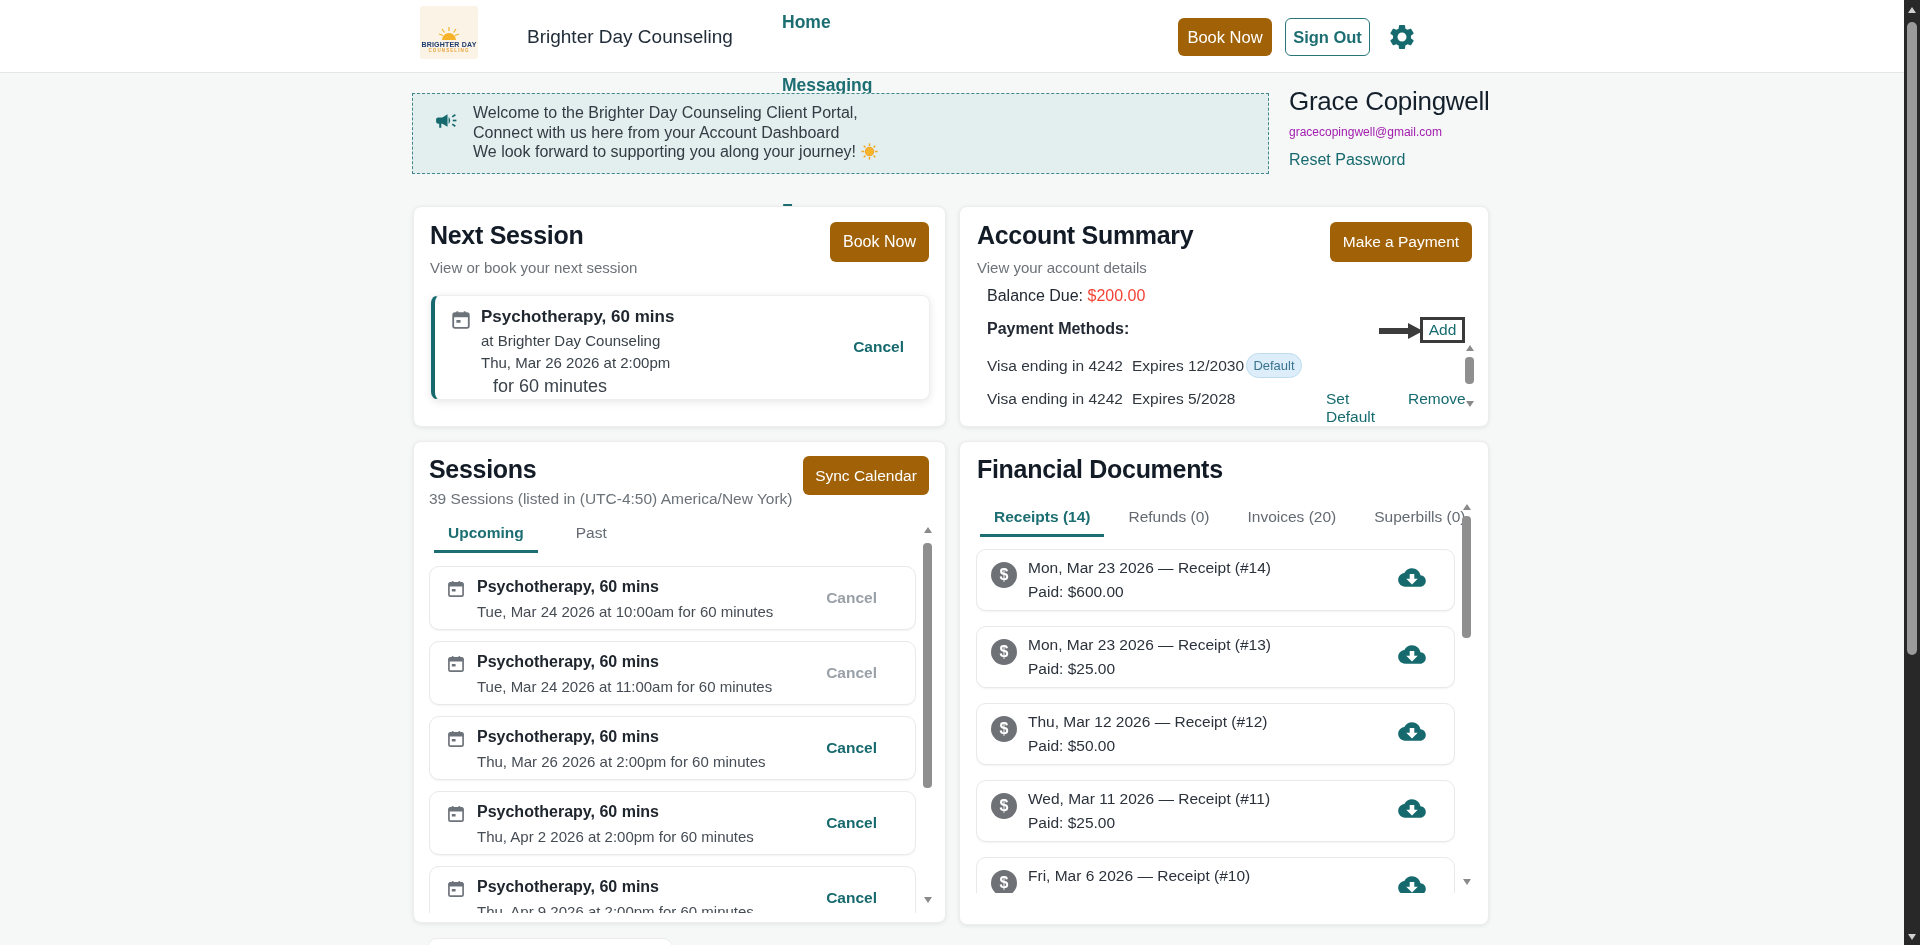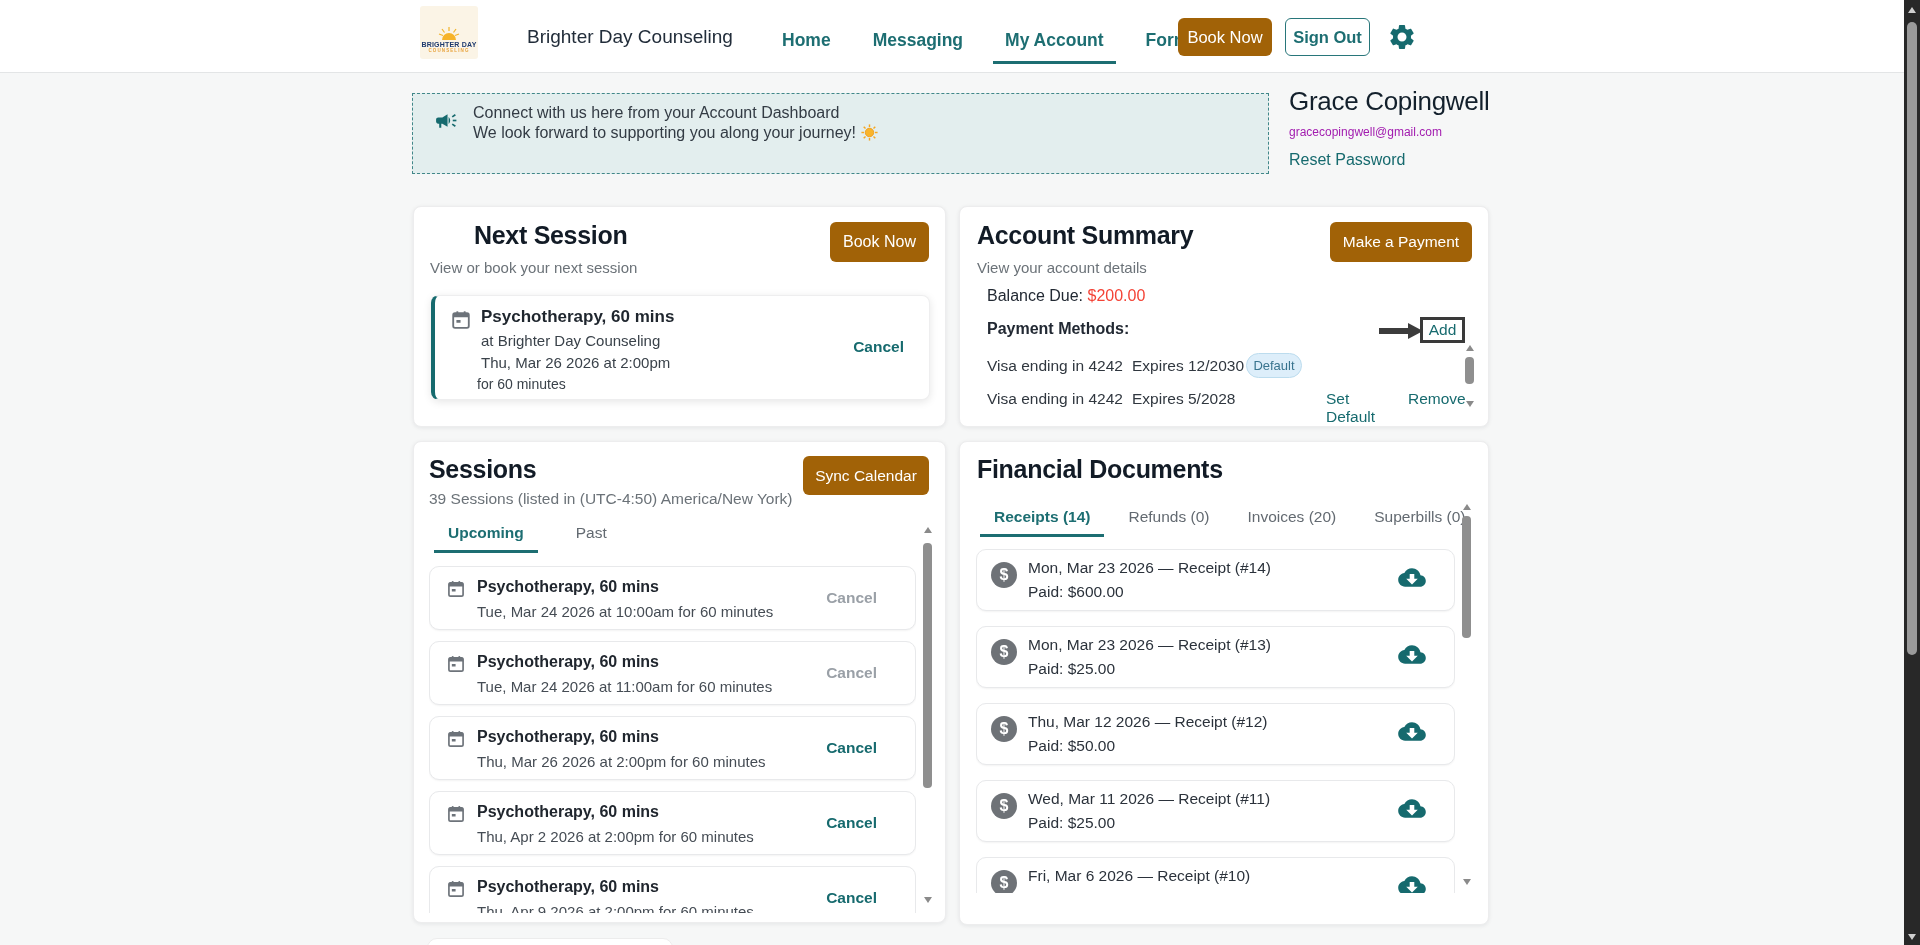--- a/index.html
+++ b/index.html
@@ -12,21 +12,21 @@
   }
   
   #nav { position:absolute; left:0; top:0; width:1904px; height:73px; background:#fff; border-bottom:1px solid #e3e5e6; }
   #logo { position:absolute; left:420px; top:6px; width:58px; height:53px; background:#fbf4e6; border-radius:3px;
           display:flex; flex-direction:column; align-items:center; justify-content:flex-end; padding-bottom:5px; }
   #logo .sun { margin-bottom:1px; }
   #logo .l1 { font-size:7px; font-weight:700; color:#1e3a6e; letter-spacing:.2px; line-height:7px; }
   #logo .l2 { font-size:4.5px; font-weight:700; color:#e8a33d; letter-spacing:1.1px; line-height:6px; }
   #brand { position:absolute; left:527px; top:0; height:73px; display:flex; align-items:center;
            font-size:19px; font-weight:500; color:#222d3a; }
-  #navlinks { position:absolute; left:782px; top:4px; height:73px; display:flex; gap:42px; }
+  #navlinks { position:absolute; left:782px; top:12px; height:73px; display:flex; gap:42px;flex-direction:column; }
   .nav-item { position:relative; display:flex; align-items:center; height:100%; color:#1d6e72;
               font-weight:700; font-size:17.5px; cursor:pointer; }
   .nav-item.active::after { content:""; position:absolute; left:-12px; right:-12px; bottom:13px; height:3px; background:#1d6e72; }
   .btn { display:flex; align-items:center; justify-content:center; background:#a16207; color:#fff;
          font-weight:400; border-radius:6px; cursor:pointer; }
   #btn-book-nav { position:absolute; left:1178px; top:18px; width:94px; height:38px; font-size:16.5px; }
   #btn-signout  { position:absolute; left:1285px; top:18px; width:85px; height:38px; background:#fff;
                   color:#1d6e72; border:1px solid #28767a; font-size:16.5px; display:flex; align-items:center; justify-content:center;
                   font-weight:700; border-radius:6px; cursor:pointer; }
   #gear { position:absolute; left:1387px; top:22px; width:30px; height:30px; cursor:pointer; }
@@ -59,21 +59,21 @@
   #card-financial { left:959px; top:441px; width:530px; height:484px; }
   
   #btn-book-card { position:absolute; right:16px; top:15px; width:99px; height:40px; font-size:16px; }
   #ns-item { position:absolute; left:17px; top:88px; width:499px; height:105px; background:#fff;
              border:1px solid #eeeeef; border-left:4px solid #166a6e; border-radius:8px;
              box-shadow:0 2px 8px rgba(0,0,0,.10); }
   #ns-item .cal { position:absolute; left:15px; top:13px; }
   #ns-item .t { position:absolute; left:46px; top:11px; font-size:17px; font-weight:700; color:#1f262e; }
   #ns-item .d1 { position:absolute; left:46px; top:36px; font-size:15px; color:#3a424a; }
   #ns-item .d2 { position:absolute; left:46px; top:58px; font-size:15px; color:#3a424a; }
-  #ns-item .d3 { position:absolute; left:42px; top:80px; font-size:14px; color:#3a424a; }
+  #ns-item .d3 { position:absolute; left:58px; top:80px; font-size:18px; color:#3a424a; }
   #ns-item .cancel { position:absolute; right:25px; top:42px; font-size:15.5px; }
   
   #btn-payment { position:absolute; right:16px; top:15px; width:142px; height:40px; font-size:15.5px; }
   #as-balance { position:absolute; left:27px; top:80px; font-size:16px; color:#222933; }
   #as-balance .val { color:#f44336; }
   #as-pm-label { position:absolute; left:27px; top:113px; font-size:16px; color:#222933;font-weight:bold; }
   #as-arrow { position:absolute; left:419px; top:116px; }
   #as-addbox { position:absolute; left:460px; top:110px; width:45px; height:26px; border:3px solid #3a3a3a;
                display:flex; align-items:center; justify-content:center; background:#fff; }
   #as-addbox span { font-size:15.5px; color:#166a6e; cursor:pointer; }
@@ -159,20 +159,21 @@
 <div id="banner">
   <svg class="mega" width="25" height="25" viewBox="0 0 24 24">
     <path fill="#166a6e" d="M4 9c-1.1 0-2 .9-2 2v2c0 1.1.9 2 2 2h1v4h2v-4h1l5 3V6L8 9H4zm11.5 3c0-1.33-.58-2.53-1.5-3.35v6.69c.92-.81 1.5-2.01 1.5-3.34z"></path>
     <g stroke="#166a6e" stroke-width="1.6" fill="none">
         <path d="M17.5 8.5l3-2"></path>
         <path d="M17.5 15.5l3 2"></path>
         <path d="M18 12h3.5"></path>
       </g>
   </svg>
   <div class="txt">
+    <div>Welcome to the Brighter Day Counseling Client Portal,</div>
     <div>Connect with us here from your Account Dashboard</div>
     <div><span>We look forward to supporting you along your journey!</span><span class="sun-inline"><svg width="17" height="17" viewBox="0 0 20 20">
             <g stroke="#f5a722" stroke-width="1.7">
               <line x1="10" y1="0.5" x2="10" y2="3.5"></line>
               <line x1="10" y1="16.5" x2="10" y2="19.5"></line>
               <line x1="0.5" y1="10" x2="3.5" y2="10"></line>
               <line x1="16.5" y1="10" x2="19.5" y2="10"></line>
               <line x1="3.2" y1="3.2" x2="5.3" y2="5.3"></line>
               <line x1="14.7" y1="14.7" x2="16.8" y2="16.8"></line>
               <line x1="3.2" y1="16.8" x2="5.3" y2="14.7"></line>
@@ -183,21 +184,21 @@
   </div>
 </div>
 
 <div id="profile">
   <div class="name">Grace Copingwell</div>
   <div class="email">gracecopingwell@gmail.com</div>
   <div class="reset">Reset Password</div>
 </div>
 
 <div id="card-next" class="card">
-  <div class="card-title" style="left:16px; top:14px;margin-left:44px;">Next Session</div>
+  <div class="card-title" style="left:16px; top:14px;">Next Session</div>
   <div class="card-sub" style="left:16px; top:52px;">View or book your next session</div>
   <div id="btn-book-card" class="btn">Book Now</div>
   <div id="ns-item">
     <svg class="cal" width="22" height="22" viewBox="0 0 24 24">
       <rect x="3.5" y="4.5" width="17" height="16" rx="2" fill="none" stroke="#6d737a" stroke-width="2"></rect>
       <rect x="3.5" y="4.5" width="17" height="4.5" fill="#6d737a"></rect>
       <rect x="7" y="12" width="4.5" height="3" fill="#6d737a"></rect>
       <line x1="8" y1="2.5" x2="8" y2="6" stroke="#6d737a" stroke-width="2"></line>
         <line x1="16" y1="2.5" x2="16" y2="6" stroke="#6d737a" stroke-width="2"></line>
     </svg>

